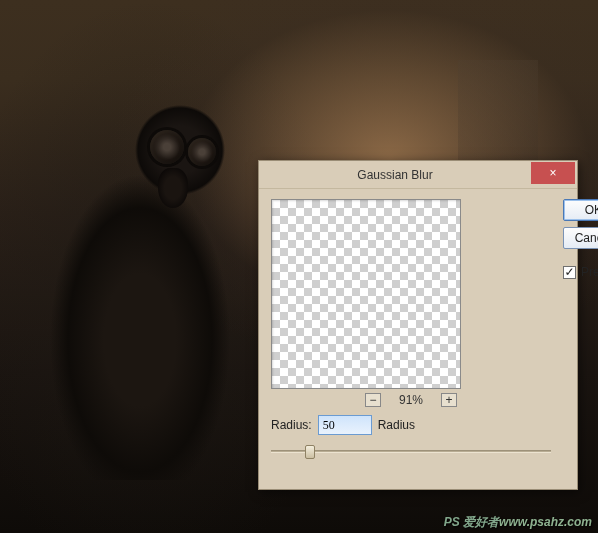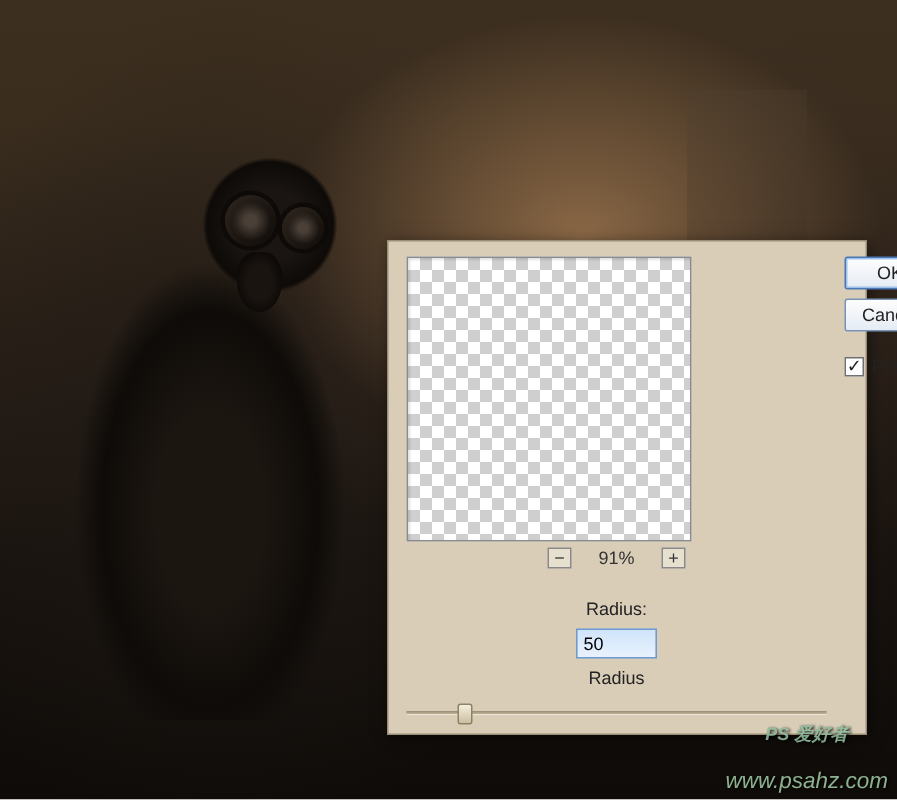--- a/index.html
+++ b/index.html
@@ -65,26 +65,27 @@
 .zoom-row {
   display: flex; align-items: center; justify-content: center; gap: 18px;
   margin-top: 4px; color: #333;
 }
 .zoom-btn {
   width: 16px; height: 14px; border: 1px solid #888; background: #e8e0cf;
   display: flex; align-items: center; justify-content: center; cursor: pointer;
   font-size: 11px; line-height: 1;
 }
 .radius-row {
-  display: flex; align-items: center; gap: 6px; margin-top: 20px; color: #222; flex-direction: column;
+  display: flex; align-items: center; gap: 6px; margin-top: 8px; color: #222;
 }
 .radius-input {
   width: 54px; height: 20px; border: 1px solid #6b9bd1; background: #fff;
   padding: 0 4px; color: #000; outline: none;
   background: linear-gradient(#cfe4fb,#e9f2fd);
+  font-family: Liberation Serif, serif;
 }
 .slider-track {
   position: relative; margin-top: 8px; width: 280px; height: 18px;
 }
 .slider-rail {
   position: absolute; left: 0; right: 0; top: 7px; height: 3px;
   background: #b8ac93; border-top: 1px solid #9d9179; border-bottom: 1px solid #ece3d0;
 }
 .slider-thumb {
   position: absolute; top: 2px; left: 34px; width: 10px; height: 14px;
@@ -100,35 +101,41 @@
 .btn.primary { border: 1px solid #4a78b5; box-shadow: 0 0 0 1px #9cc1ec inset; }
 .chk-row { display: flex; align-items: center; gap: 5px; margin-top: 10px; color: #222; }
 .chk {
   width: 13px; height: 13px; border: 1px solid #707070; background: #fff;
   display: flex; align-items: center; justify-content: center; font-size: 11px; cursor: pointer;
 }
 .watermark {
   position: absolute; right: 6px; bottom: 4px; color: #8fb89a;
   font-size: 18px; font-style: italic; font-weight: bold;
   text-shadow: 1px 1px 2px #000; opacity: 0.9;
-  display: flex; flex-direction: column; align-items: center; line-height: 1.1; gap: 16px;
+  display: flex; align-items: flex-end; line-height: 1.1;
 }
-.wm-sub { font-size: 15px; color: #9cc49f; font-weight: normal; }
+.wm-sub { font-size: 12px; color: #9cc49f; font-weight: bold; }
 </style>
 </head>
 <body>
 
 <div class="canvas">
   <div class="building"></div>
   <div class="figure"></div>
   <div class="mask-lens lens-l"></div>
   <div class="mask-lens lens-r"></div>
   <div class="mask-filter"></div>
 
   <div class="dialog">
+    <div class="titlebar">
+      <div class="title-text">Gaussian Blur</div>
+      <div class="close-btn">
+        <span>×</span>
+      </div>
+    </div>
     <div class="dialog-body">
       <div class="left-col">
         <div class="preview-box"></div>
         <div class="zoom-row">
           <div class="zoom-btn">
             <span>−</span>
           </div>
           <span>91%</span>
           <div class="zoom-btn">
             <span>+</span>

